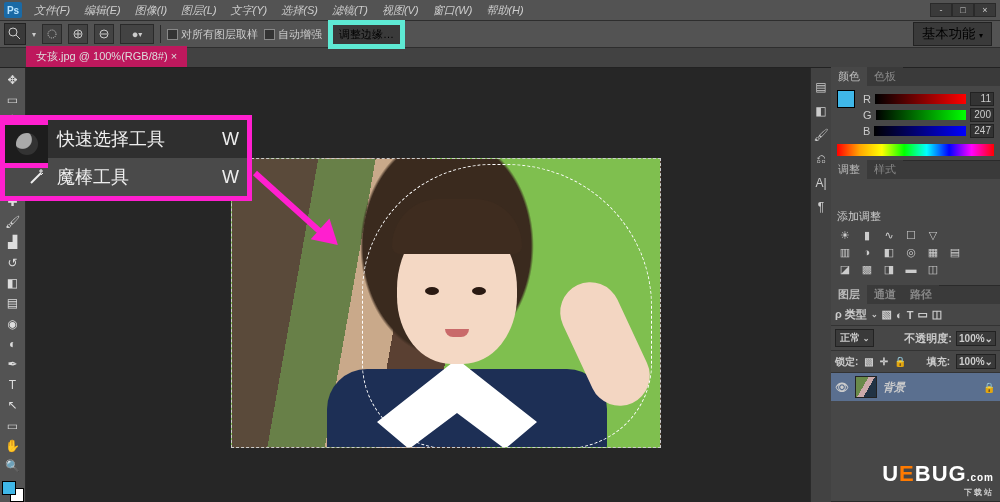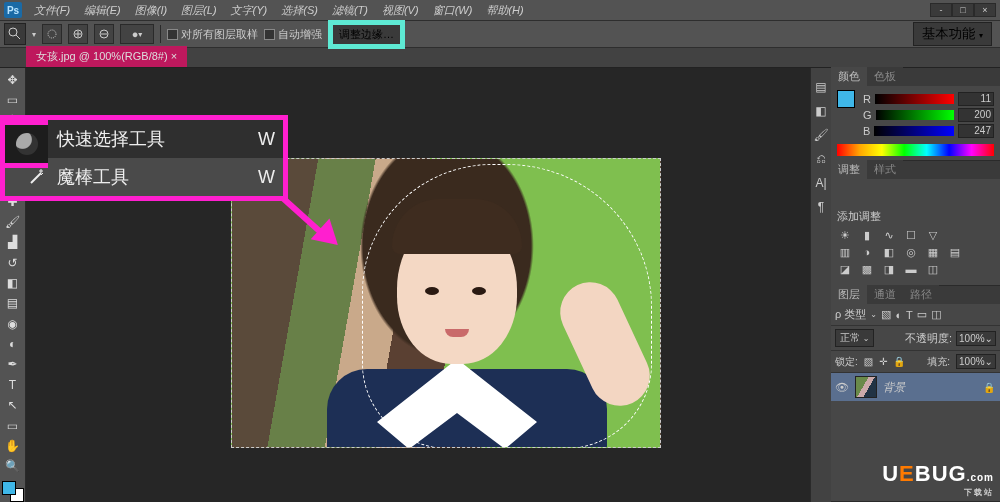--- a/index.html
+++ b/index.html
@@ -42,21 +42,21 @@
   .bangs { position:absolute; top:40px; left:160px; width:130px; height:55px; background:#3e2c1f; border-radius:60px 60px 10px 10px;}
   .eye { position:absolute; width:14px; height:8px; background:#2a1a12; border-radius:50%;}
   .eye.l{ top:128px; left:193px;} .eye.r{ top:128px; left:240px;}
   .mouth{ position:absolute; top:170px; left:213px; width:24px; height:8px; background:#c96a6a; border-radius:0 0 12px 12px;}
   .collar{position:absolute; top:200px; left:145px; width:160px; height:90px; background:#fff; clip-path:polygon(50% 0, 100% 70%, 80% 100%, 50% 60%, 20% 100%, 0 70%);}
   .uniform{position:absolute; top:210px; left:95px; width:280px; height:120px; background:#1d2f55; border-radius:40px 40px 0 0;}
   .arm{position:absolute; top:120px; right:25px; width:60px; height:130px; background:#f3d6c2; border-radius:30px; transform:rotate(-25deg);}
   .sel-ring{position:absolute; top:5px; left:130px; width:290px; height:285px; border:1px dashed #fff; border-radius:45% 50% 30% 30%; pointer-events:none;}
 
   
-  .callout { position:absolute; top:115px; left:0; width:288px; border:5px solid #ff1fcf; background:#4a4a4a; z-index:10;}
+  .callout { position:absolute; top:115px; left:0; width:252px; border:5px solid #ff1fcf; background:#4a4a4a; z-index:10;}
   .flyrow { display:flex; align-items:center; height:38px; padding:0 8px; gap:8px; font-size:18px; color:#eee;}
   .flyrow.active { background:#2f2f2f; }
   .dot{ width:6px; height:6px; background:#ddd;}
   .fly-glyph{ width:22px; text-align:center; font-size:18px;}
   .fly-key{ margin-left:auto; color:#eee; font-size:18px;}
   .tool-big { position:absolute; top:120px; left:0; width:48px; height:48px; background:#1d1d1d; display:flex; align-items:center; justify-content:center; z-index:11; border:5px solid #ff1fcf; border-right:none;}
   .brush-ico{ width:22px; height:22px; background:radial-gradient(circle at 30% 30%, #aaa 0 40%, transparent 45%), #333; border-radius:50%;}
   .arrow { position:absolute; top:170px; left:255px; width:90px; height:90px; z-index:9; }
   .arrow-line{ position:absolute; top:0; left:0; width:90px; height:6px; background:#ff1fcf; transform-origin:left center; transform:rotate(42deg);}
   .arrow-head{ position:absolute; top:55px; left:60px; width:0;height:0; border-left:14px solid transparent; border-right:14px solid transparent; border-top:24px solid #ff1fcf; transform:rotate(-48deg);}
@@ -68,21 +68,21 @@
 
   .panel { border-bottom:1px solid #2a2a2a; background:#474747;}
   .panel-tabs { display:flex; background:#3a3a3a; height:18px; align-items:flex-end;}
   .ptab { padding:2px 7px; font-size:11px; color:#bbb; background:#474747;}
   .ptab.inactive{ background:#3a3a3a; color:#888;}
   .panel-body { padding:4px 6px; font-size:11px;}
 
   .slider-row{ display:flex; align-items:center; gap:4px; margin:2px 0;}
   .slider-track{ flex:1; height:10px; position:relative;}
   .slider-fill{ position:absolute; inset:0;}
-  .slider-val{ width:36px; height:14px; background:#333; border:1px solid #222; text-align:right; padding-right:2px; font-size:10px;}
+  .slider-val{ width:24px; height:14px; background:#333; border:1px solid #222; text-align:right; padding-right:2px; font-size:10px;}
   .gradient-r{ background:linear-gradient(90deg,#000,#f00);}
   .gradient-g{ background:linear-gradient(90deg,#000,#0f0);}
   .gradient-b{ background:linear-gradient(90deg,#000,#00f);}
   .spectrum{ height:12px; background:linear-gradient(90deg, red,orange,yellow,lime,cyan,blue,magenta,red); margin-top:4px;}
   .color-chip{ width:18px; height:18px; background:#3fb7e8; border:1px solid #000; margin-right:4px;}
 
   .adjust-body{ padding:6px;}
   .adjust-title{ color:#ccc; font-size:11px; margin-bottom:4px;margin-top:24px;}
   .adj-row{ display:flex; gap:6px; justify-content:flex-start; margin:3px 0;}
   .adj-row span{ width:16px; height:14px; display:flex; align-items:center; justify-content:center; color:#ccc; font-size:11px;}
@@ -286,21 +286,21 @@
           <div class="adj-row">
             <span>◪</span>
             <span>▩</span>
             <span>◨</span>
             <span>▬</span>
             <span>◫</span>
           </div>
         </div>
       </div>
 
-      <div class="panel" style="flex:1;">
+      <div class="panel" style="flex:1;font-weight:bold;">
         <div class="panel-tabs">
           <div class="ptab">图层</div>
           <div class="ptab inactive">通道</div>
           <div class="ptab inactive">路径</div>
         </div>
         <div class="layers-body">
           <div class="layers-ctrl">
             <span>ρ 类型</span>
             <span style="font-size:8px;">⌄</span>
             <span>▧</span>

